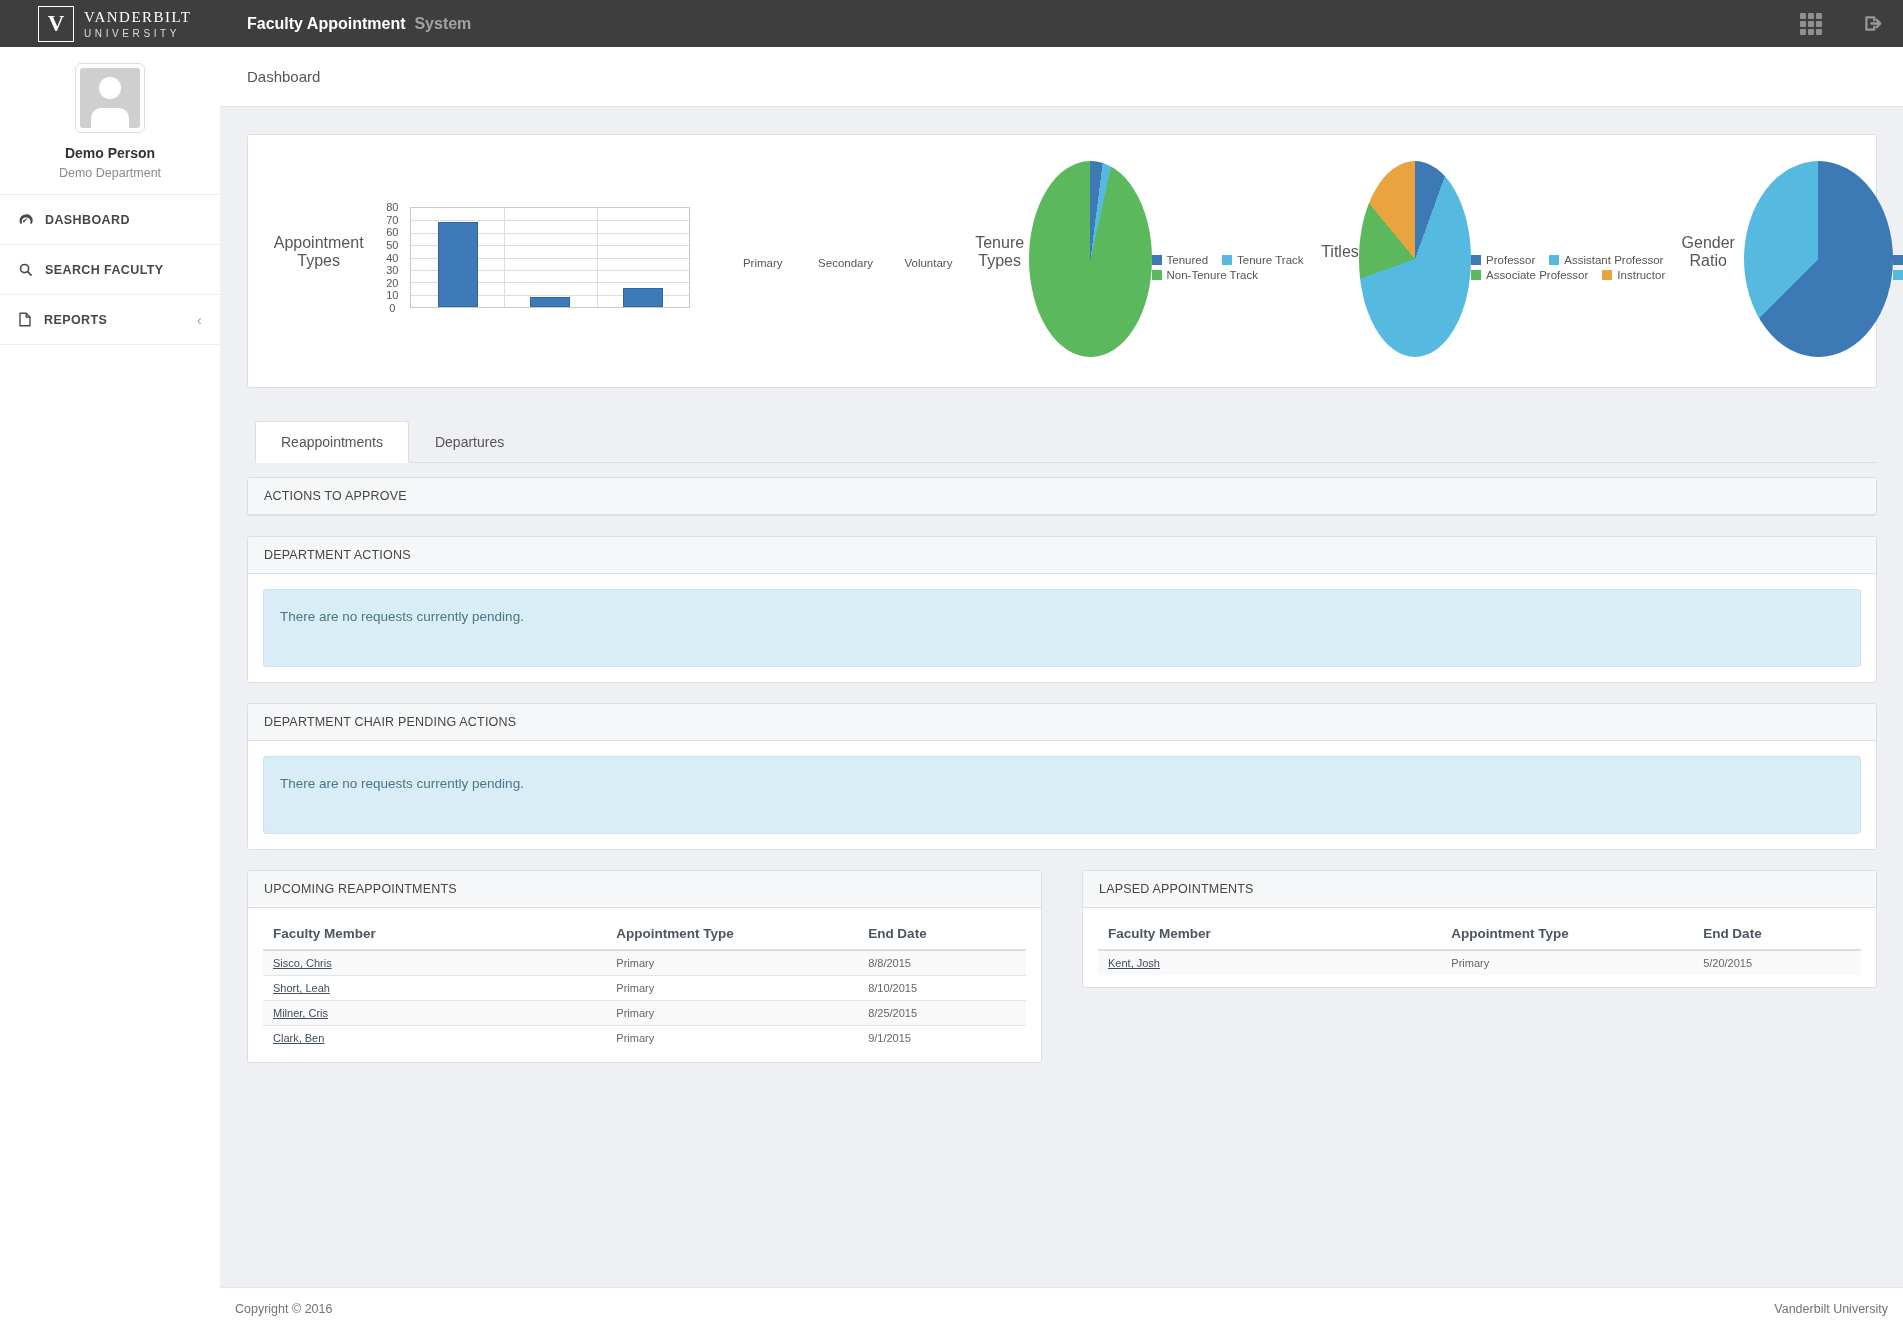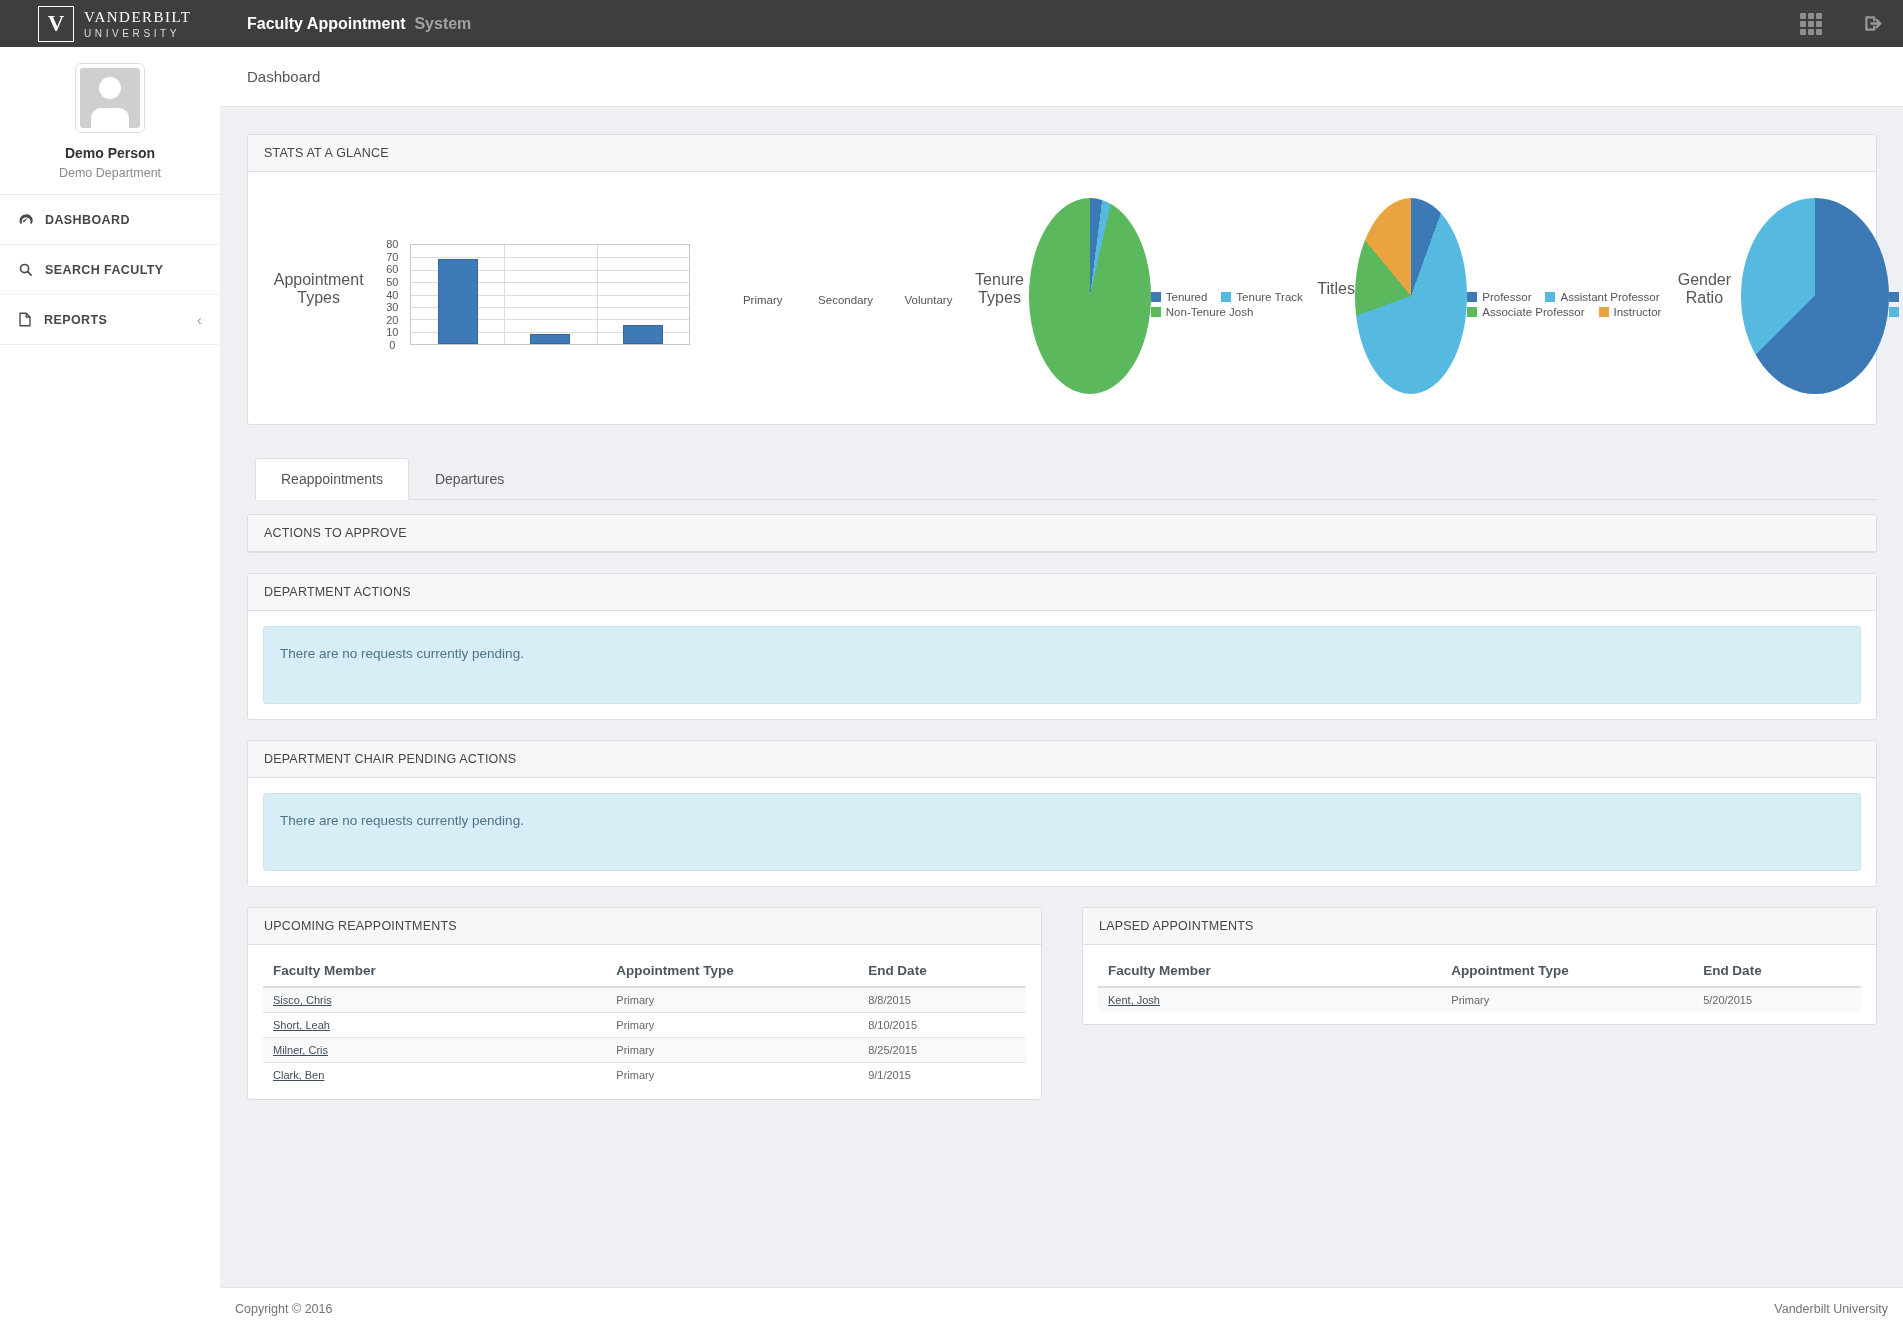--- a/index.html
+++ b/index.html
@@ -165,21 +165,20 @@
   </div>
 
   <div class="main">
     <div class="titlebar">
       <span class="page-title">Dashboard</span>
     </div>
 
     <div class="content">
 
       <div class="panel stats-panel">
-        <div class="panel-heading">STATS AT A GLANCE</div>
         <div class="panel-body stats-body">
           <div class="chart-col">
               <div class="chart-title">Appointment Types</div>
               <div class="bar-wrap">
                 <div class="y-axis">
                   <div>80</div>
                   <div>70</div>
                   <div>60</div>
                   <div>50</div>
                   <div>40</div>
@@ -216,21 +215,21 @@
                 <div class="legend-item">
                   <div class="swatch" style="background: rgb(61, 121, 180);"></div>
                   <span>Tenured</span>
                 </div>
                 <div class="legend-item">
                   <div class="swatch" style="background: rgb(85, 185, 224);"></div>
                   <span>Tenure Track</span>
                 </div>
                 <div class="legend-item">
                   <div class="swatch" style="background: rgb(92, 184, 92);"></div>
-                  <span>Non-Tenure Josh</span>
+                  <span>Non-Tenure Track</span>
                 </div>
               </div>
             </div>
           <div class="chart-col">
               <div class="chart-title">Titles</div>
               <div class="pie" style="background: conic-gradient(rgb(61, 121, 180) 0deg, rgb(61, 121, 180) 19.8deg, rgb(85, 185, 224) 19.8deg, rgb(85, 185, 224) 250.2deg, rgb(92, 184, 92) 250.2deg, rgb(92, 184, 92) 320.4deg, rgb(233, 164, 63) 320.4deg, rgb(233, 164, 63) 360deg);"></div>
               <div class="legend">
                 <div class="legend-item">
                   <div class="swatch" style="background: rgb(61, 121, 180);"></div>
                   <span>Professor</span>

